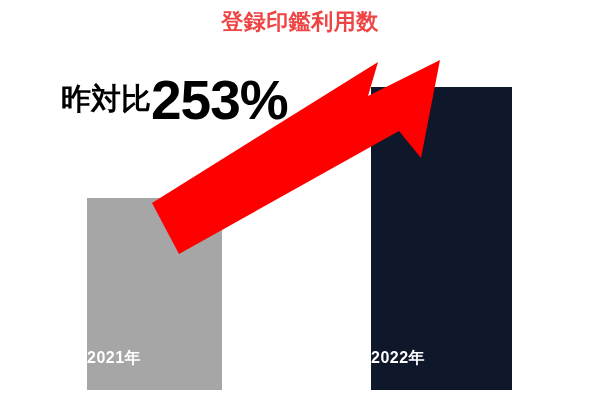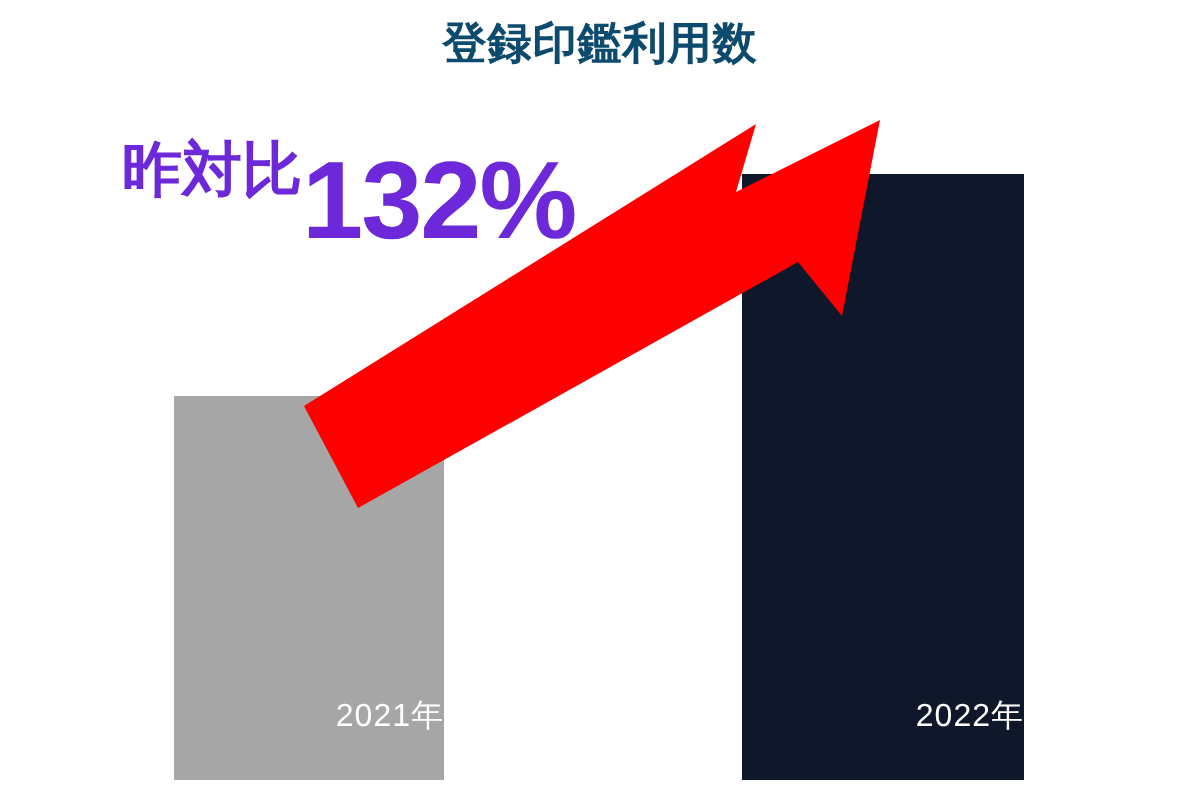--- a/index.html
+++ b/index.html
@@ -21,21 +21,21 @@
   
   #chart-title {
     position: absolute;
     left: 0;
     top: 9px;
     width: 600px;
     text-align: center;
     font-size: 22px;
     font-weight: 700;
     letter-spacing: 0.5px;
-    color: #0c4a6e;
+    color: #ef4444;
     line-height: 1.2;
     white-space: nowrap;
   }
 
   
   .bar {
     position: absolute;
     box-sizing: border-box;
   }
   #bar-2021 {
@@ -50,49 +50,49 @@
     top: 87px;
     width: 141px;
     height: 303px;
     background: #0f172a;
   }
   .bar-label {
     position: absolute;
     bottom: 21px;
     left: 0;
     width: 100%;
-    text-align: right;
+    text-align: left;
     color: #ffffff;
     font-size: 16px;
-    font-weight: 400;
+    font-weight: 700;
     letter-spacing: 0.5px;
     white-space: nowrap;
   }
 
   
   #growth-arrow {
     position: absolute;
     left: 0;
     top: 0;
     width: 600px;
     height: 406px;
     pointer-events: none;
   }
 
   
   #growth-callout {
     position: absolute;
     left: 61px;
     top: 73px;
     white-space: nowrap;
-    color: #6d28d9;
+    color: #000000;
     font-weight: 700;
     line-height: 1;
     display: flex;
-    align-items: flex-start;
+    align-items: center;
   }
   #growth-callout-prefix {
     font-size: 30px;
     letter-spacing: 0px;
     position: relative;
     top: -2px;
   }
   #growth-callout-value {
     font-size: 55px;
     letter-spacing: -1px;
@@ -112,16 +112,16 @@
   <div class="bar" id="bar-2022">
     <div class="bar-label">2022年</div>
   </div>
 
   <svg id="growth-arrow" viewBox="0 0 600 406">
     <polygon points="152,203 378,62 368,96 440,60 421,158 399,131 179,254" fill="#FF0000"></polygon>
   </svg>
 
   <div id="growth-callout">
     <span id="growth-callout-prefix">昨対比</span>
-    <span id="growth-callout-value">132%</span>
+    <span id="growth-callout-value">253%</span>
   </div>
 
 </div>
 
 </body></html>

